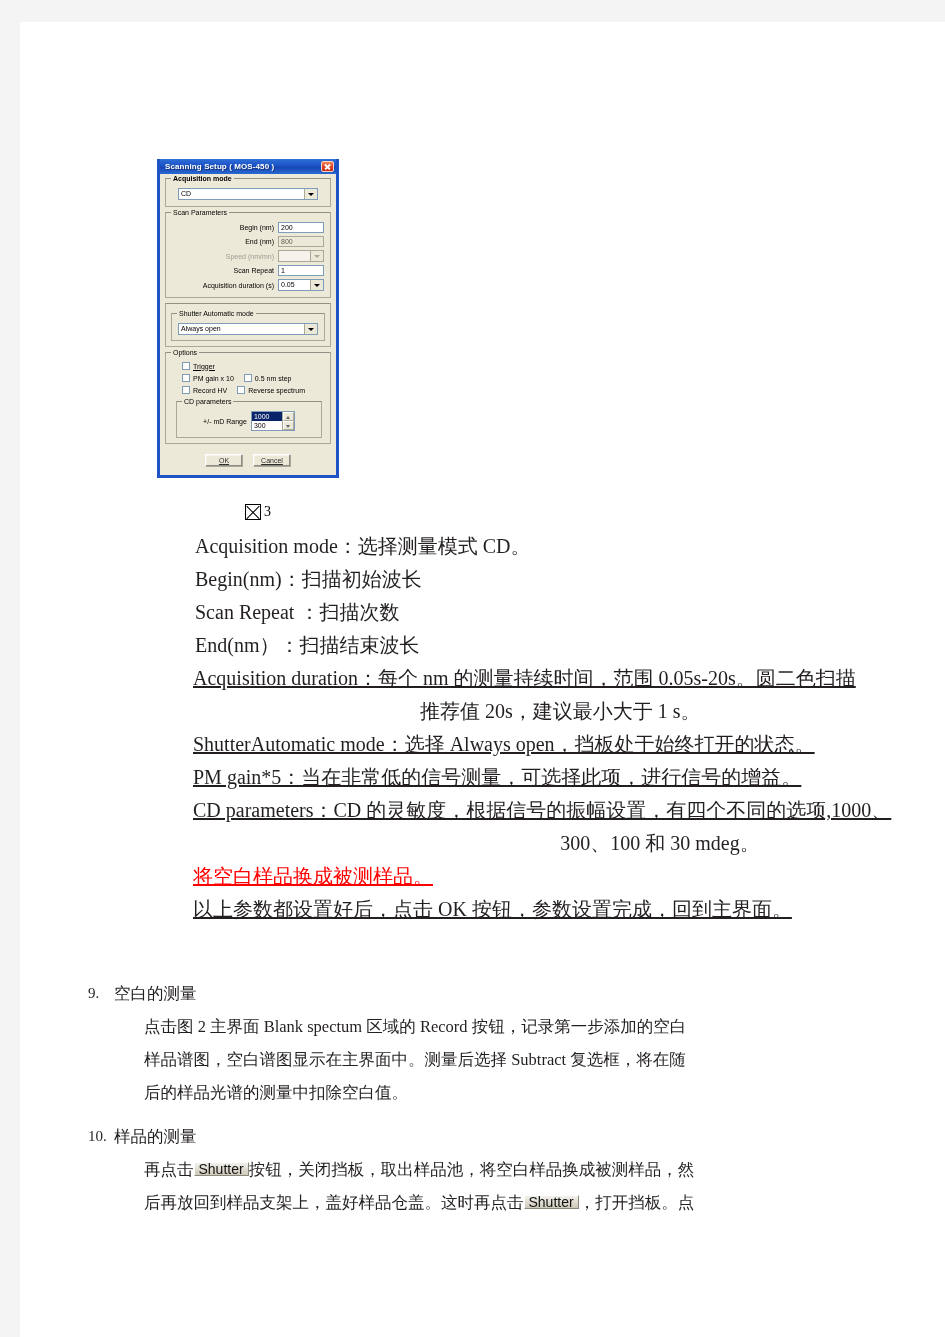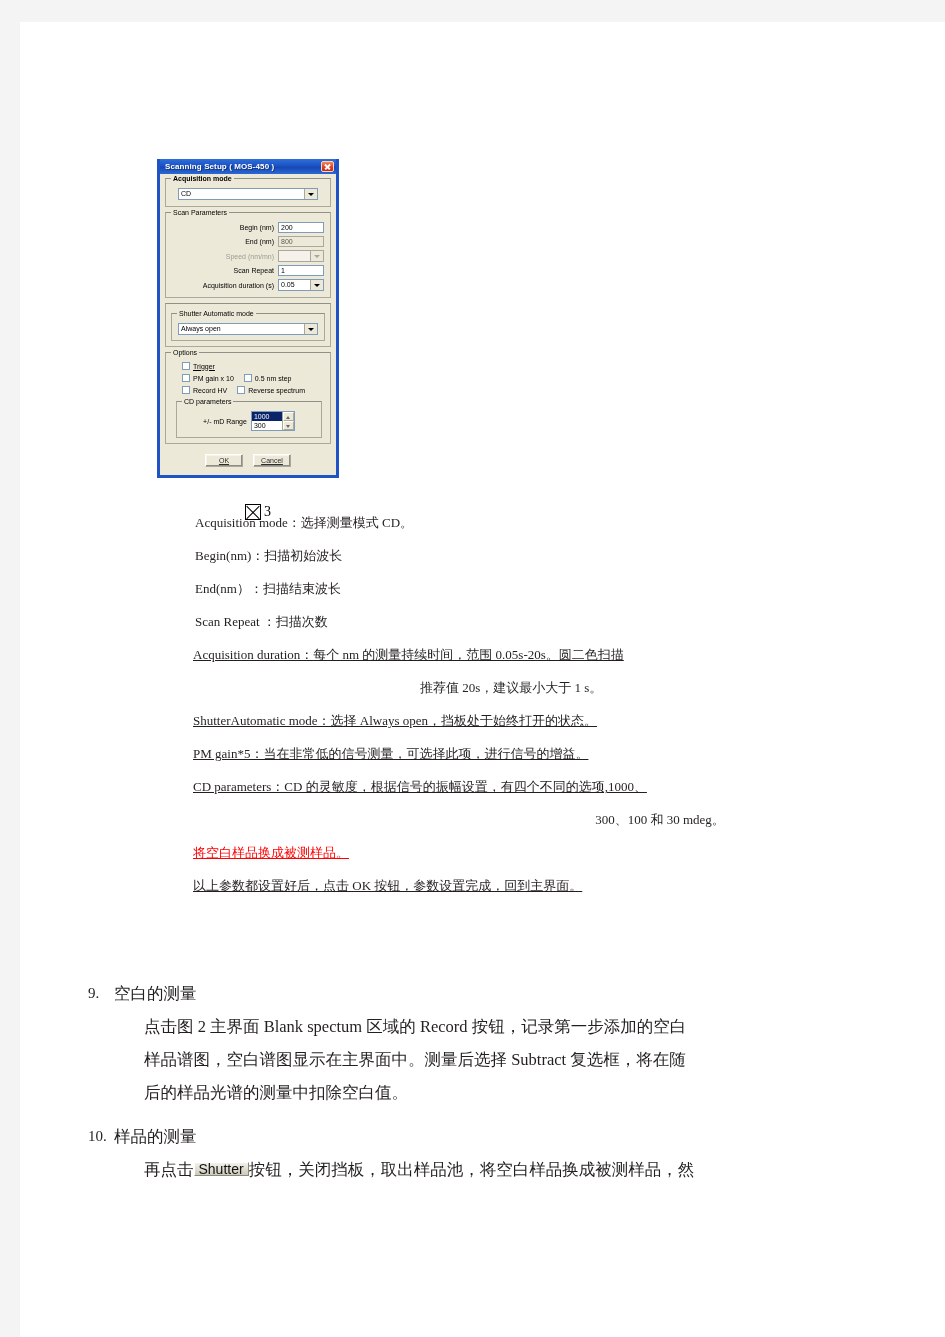--- a/index.html
+++ b/index.html
@@ -299,23 +299,23 @@
     height: 1px;
     background: #000;
   }
   .img-glyph::before { transform: rotate(45deg); transform-origin: center; }
   .img-glyph::after  { transform: rotate(-45deg); transform-origin: center; }
   .cap-num { font-size: 14px; }
 
   .body-text {
     position: absolute;
     left: 110px;
-    top: 484px;
+    top: 508px;
     width: 760px;
-    font-size: 13px;
+    font-size: 20px;
     line-height: 33px;
     color: #231f20;
   }
   .para {
     margin: 0;
     padding: 0;
     white-space: nowrap;
   }
   .para.indent1 { padding-left: 65px; }
   .para.indent2 { padding-left: 63px; text-decoration: underline; }
@@ -478,22 +478,22 @@
   </div>
 
   <div class="caption">
     <span class="img-glyph"></span>
     <span class="cap-num">3</span>
   </div>
 
   <div class="body-text">
     <p class="para indent1">Acquisition  mode：选择测量模式 CD。</p>
     <p class="para indent1">Begin(nm)：扫描初始波长</p>
+    <p class="para indent1">Scan  Repeat  ：扫描次数</p>
     <p class="para indent1">End(nm）：扫描结束波长</p>
-    <p class="para indent1">Scan  Repeat  ：扫描次数</p>
     <p class="para indent2">Acquisition  duration：每个 nm 的测量持续时间，范围 0.05s-20s。圆二色扫描</p>
     <p class="para center-cont">推荐值 20s，建议最小大于 1 s。</p>
     <p class="para indent2">ShutterAutomatic  mode：选择 Always open，挡板处于始终打开的状态。</p>
     <p class="para indent2">PM  gain*5：当在非常低的信号测量，可选择此项，进行信号的增益。</p>
     <p class="para indent2">CD  parameters：CD 的灵敏度，根据信号的振幅设置，有四个不同的选项,1000、</p>
     <p class="para center-cont2">300、100 和 30  mdeg。</p>
     <p class="para indent2 red">将空白样品换成被测样品。</p>
     <p class="para indent2">以上参数都设置好后，点击 OK 按钮，参数设置完成，回到主界面。</p>
   </div>
 
@@ -510,17 +510,20 @@
   </div>
 
   <div class="numbered" style="top: 1098px;">
     <div class="num-item">
       <span class="num-marker">10.</span>
       <div class="num-body">
         <div class="ln">样品的测量</div>
         <div class="ln ind">
           <span>再点击</span><span class="shutter-btn">Shutter</span><span>按钮，关闭挡板，取出样品池，将空白样品换成被测样品，然</span>
         </div>
+        <div class="ln ind">
+          <span>后再放回到样品支架上，盖好样品仓盖。这时再点击</span><span class="shutter-btn">Shutter</span><span>，打开挡板。点</span>
+        </div>
       </div>
     </div>
   </div>
 
 </div>
 
 </body></html>

